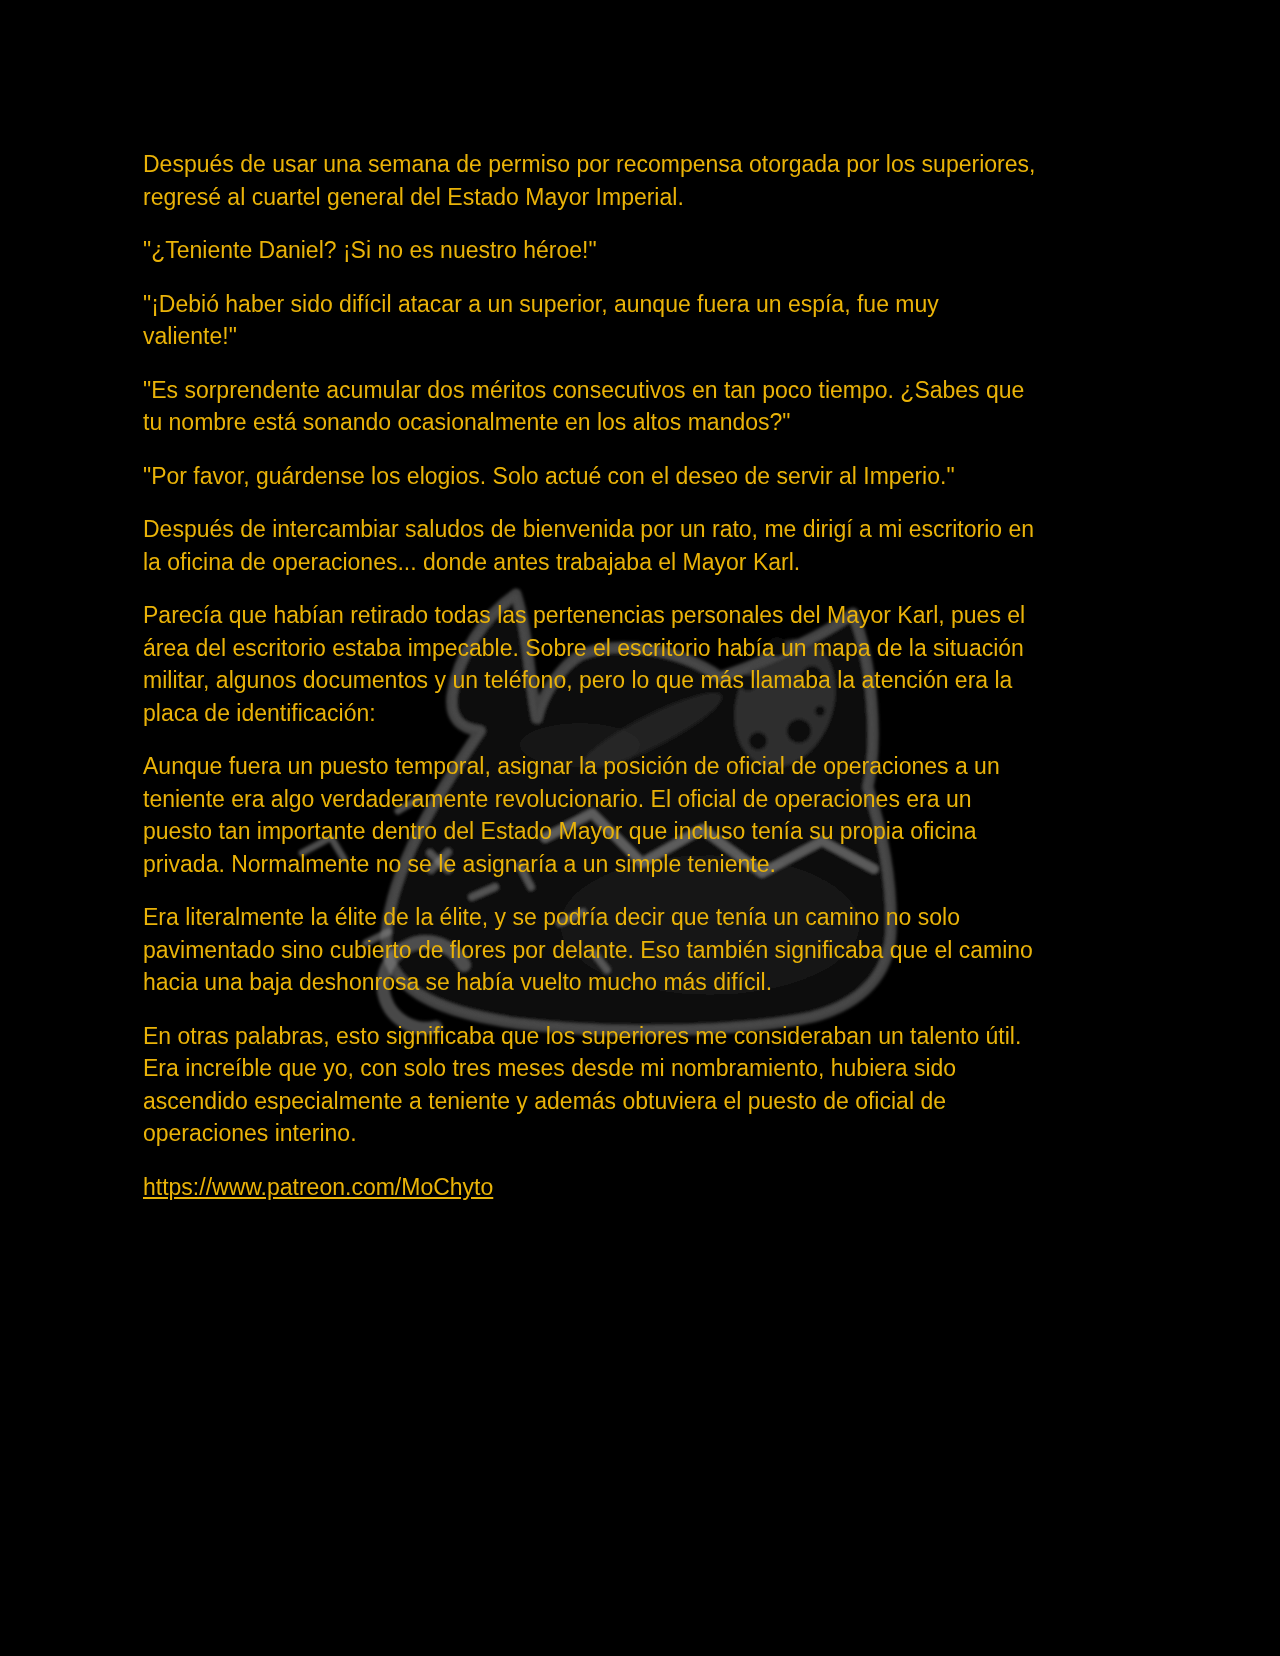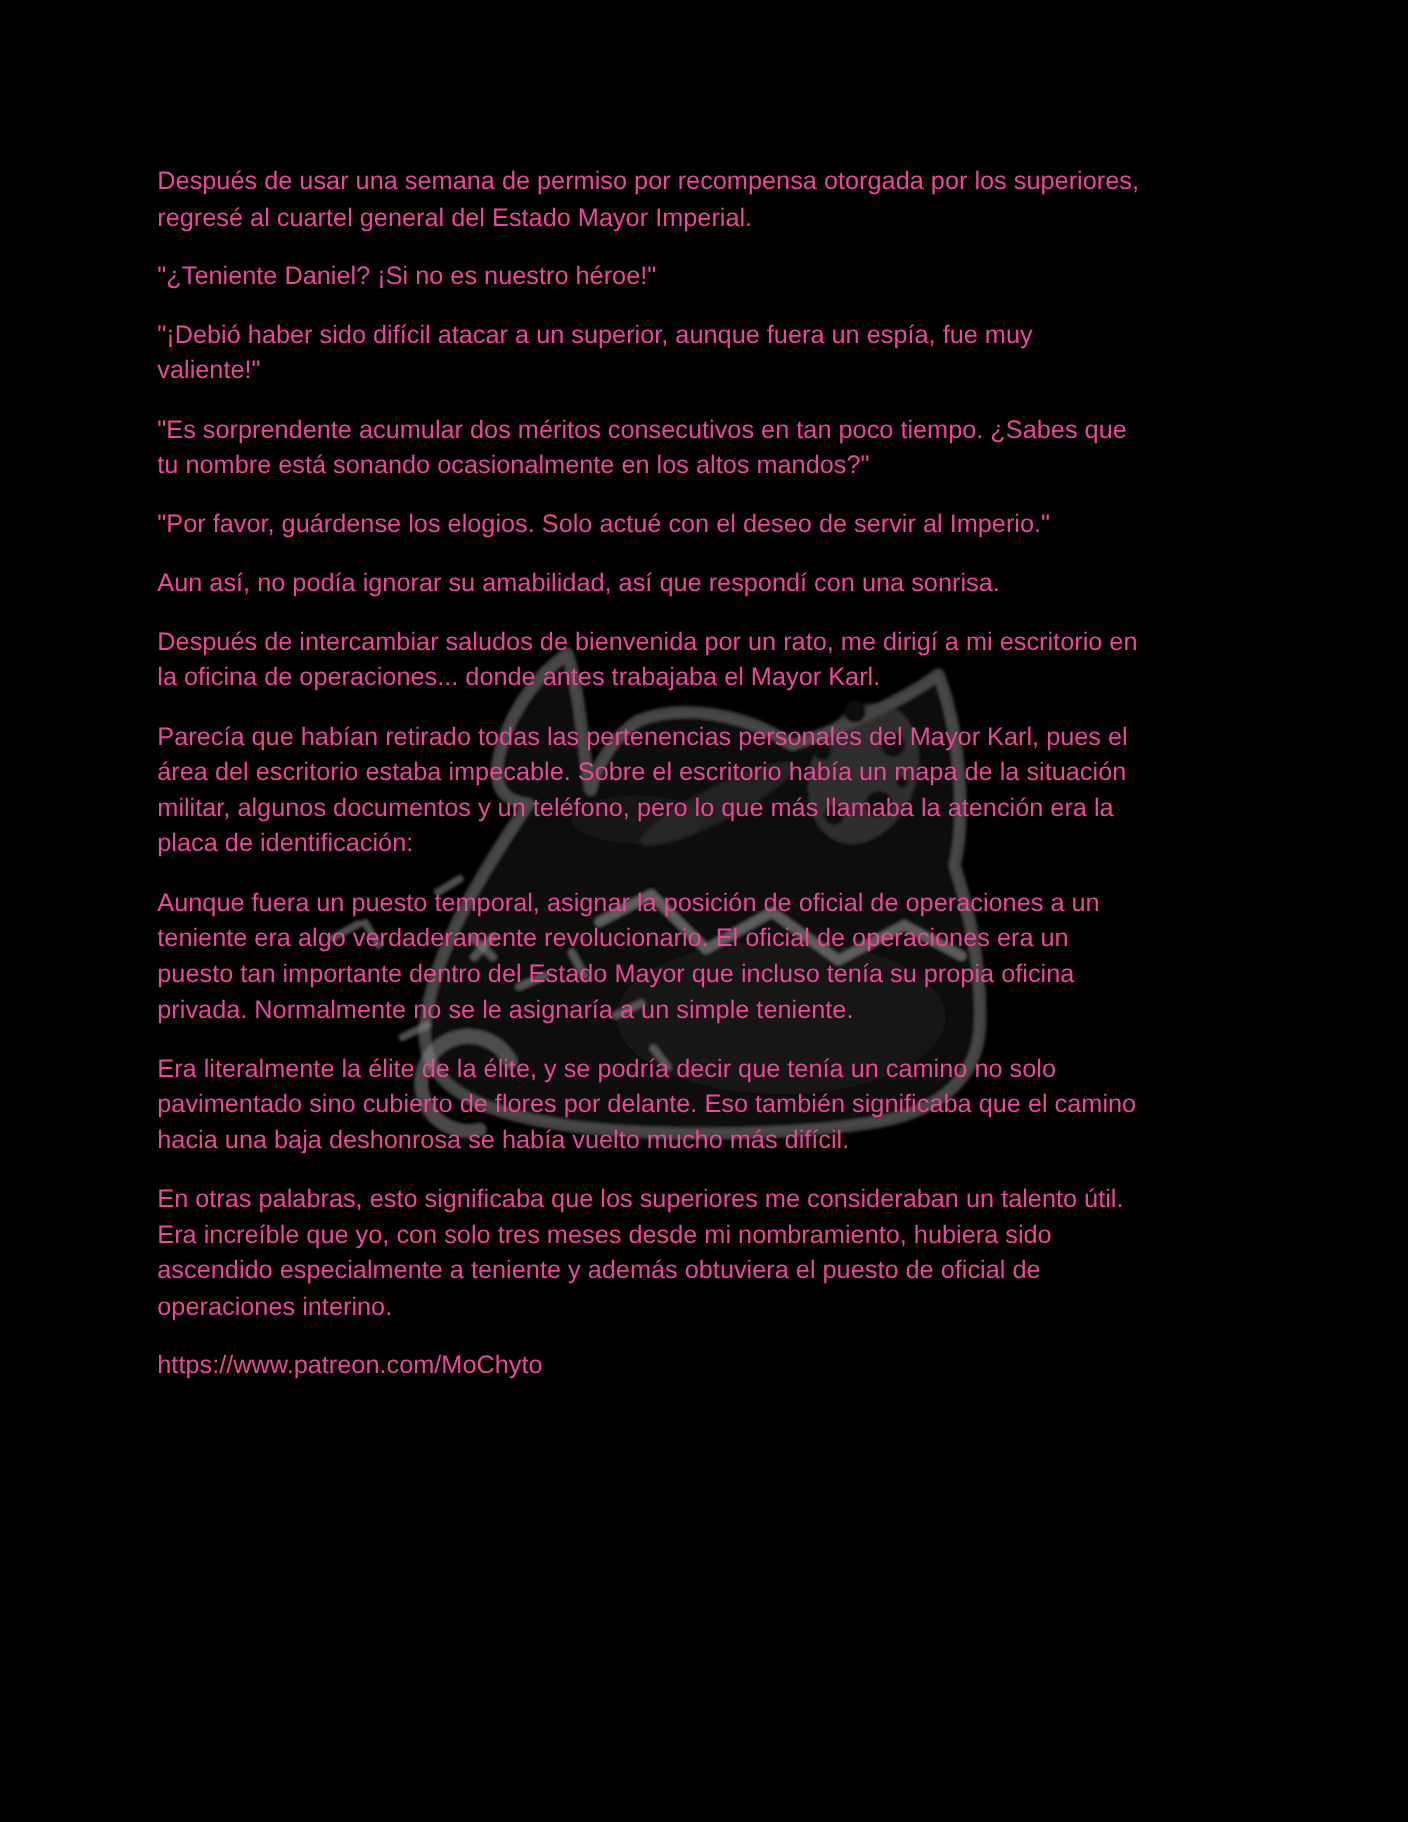--- a/index.html
+++ b/index.html
@@ -17,21 +17,21 @@
     top: 535px;
     width: 660px;
     height: 515px;
     pointer-events: none;
   }
   .content {
     position: absolute;
     left: 143px;
     top: 148px;
     width: 1095px;
-    color: #ec4899;
+    color: #eab308;
     font-size: 23px;
     line-height: 32.5px;
   }
   .content p {
     margin: 0 0 21px 0;
     white-space: pre;
   }
   .plate {
     margin: 42px 0 33px 0;
     padding-left: 15px;
@@ -41,20 +41,21 @@
     display: inline-block;
     width: 9px;
     height: 25px;
     box-sizing: border-box;
     vertical-align: -4px;
   }
   .bracket-left  { border: 3.5px solid #f1f1f1; border-right: 0; margin-right: 6px; }
   .bracket-right { border: 3.5px solid #f1f1f1; border-left: 0;  margin-left: 6px; }
   .footer {
     white-space: pre;
+    text-decoration: underline;
   }
 </style>
 </head>
 <body>
 
 <div class="page">
 
   <svg class="watermark" width="660" height="515" viewBox="0 0 660 515" xmlns="http://www.w3.org/2000/svg">
     <defs>
       <filter id="chalk" x="-10%" y="-10%" width="120%" height="120%">
@@ -107,21 +108,20 @@
 
   <div class="content">
     <p>Después de usar una semana de permiso por recompensa otorgada por los superiores,
 regresé al cuartel general del Estado Mayor Imperial.</p>
     <p>"¿Teniente Daniel? ¡Si no es nuestro héroe!"</p>
     <p>"¡Debió haber sido difícil atacar a un superior, aunque fuera un espía, fue muy
 valiente!"</p>
     <p>"Es sorprendente acumular dos méritos consecutivos en tan poco tiempo. ¿Sabes que
 tu nombre está sonando ocasionalmente en los altos mandos?"</p>
     <p>"Por favor, guárdense los elogios. Solo actué con el deseo de servir al Imperio."</p>
-    <p>Aun así, no podía ignorar su amabilidad, así que respondí con una sonrisa.</p>
     <p>Después de intercambiar saludos de bienvenida por un rato, me dirigí a mi escritorio en
 la oficina de operaciones... donde antes trabajaba el Mayor Karl.</p>
     <p>Parecía que habían retirado todas las pertenencias personales del Mayor Karl, pues el
 área del escritorio estaba impecable. Sobre el escritorio había un mapa de la situación
 militar, algunos documentos y un teléfono, pero lo que más llamaba la atención era la
 placa de identificación:</p>
 
 
     <p>Aunque fuera un puesto temporal, asignar la posición de oficial de operaciones a un
 teniente era algo verdaderamente revolucionario. El oficial de operaciones era un

